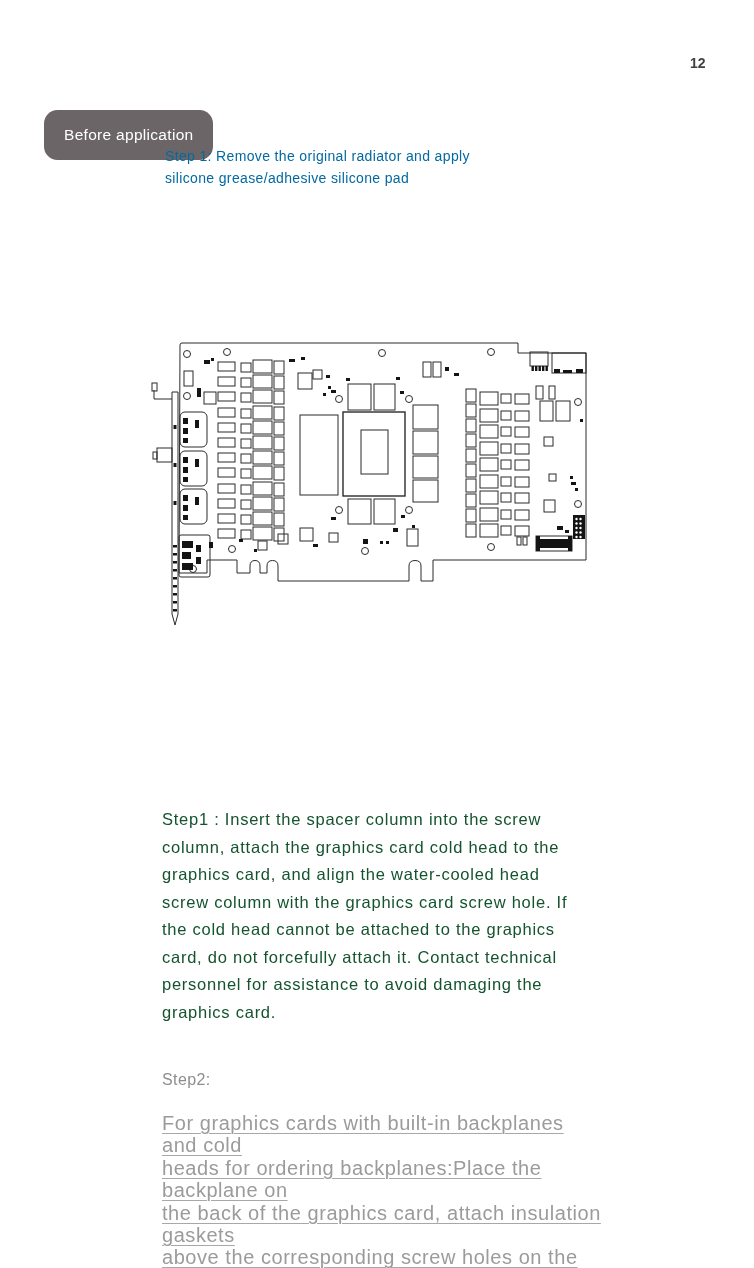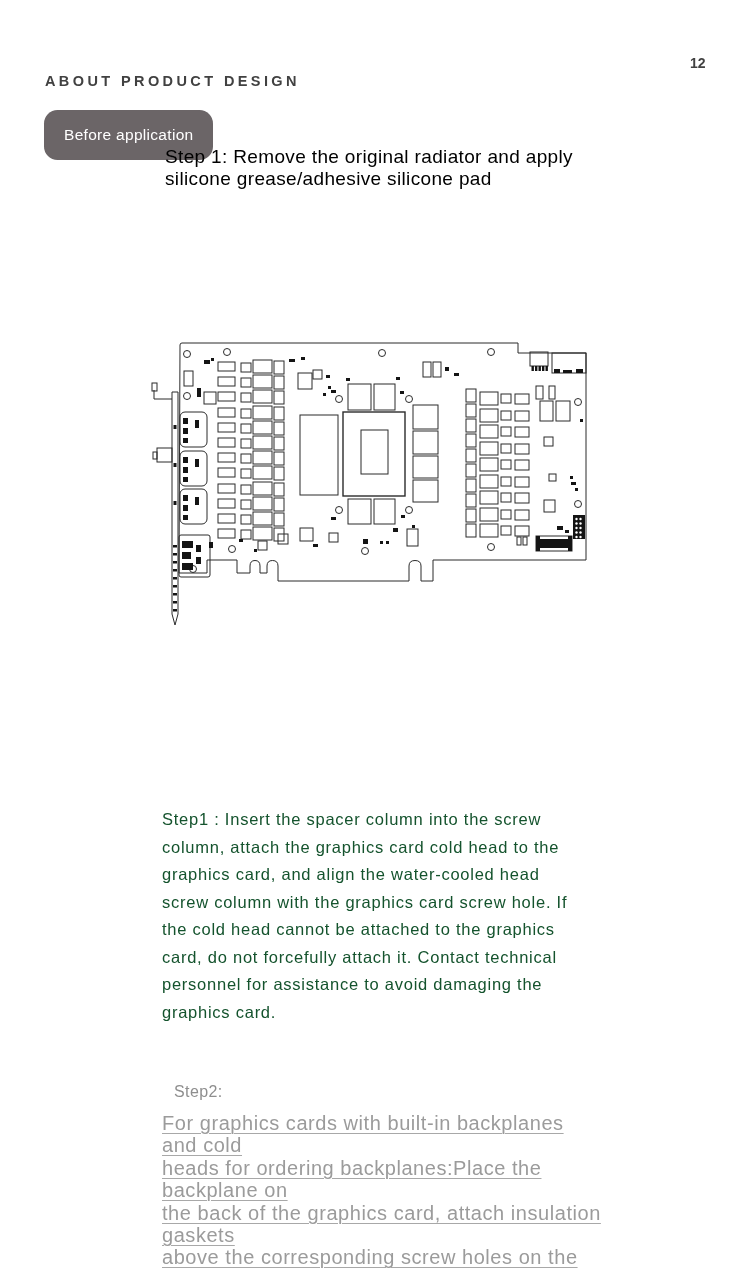--- a/index.html
+++ b/index.html
@@ -16,53 +16,52 @@
     left:690px;top:55px;font-size:14px;font-weight:600;color:#414141;
   }
   .badge{
     background:#6b6567;color:#ffffff;border-radius:13.5px;height:26px;
     line-height:26px;padding:12px 20px;font-size:15.5px;letter-spacing:0.3px;
     display:inline-block;white-space:nowrap;
   }
   .badge-before{left:44px;top:110px;}
   .badge-after{left:44px;top:725px;}
   .step1-heading{
-    left:165px;top:146px;font-size:19px;line-height:21.5px;color:#000000;
+    left:165px;top:146px;font-size:14px;line-height:21.5px;color:#0369a1;
     letter-spacing:0.35px;white-space:pre-line;font-weight:400;margin:0;
   }
   .step2-heading{
     left:162px;top:777px;font-size:16.5px;color:#616161;letter-spacing:0.25px;
     font-weight:400;margin:0;white-space:nowrap;
   }
   .step1-body{
     left:162px;top:806px;width:460px;font-size:16.5px;line-height:27.5px;
     color:#14532d;letter-spacing:0.75px;white-space:pre-line;margin:0;
   }
   .step2-label{
-    left:162px;top:1071px;font-size:16px;color:#8e8e8e;letter-spacing:0.4px;margin:12px;
+    left:162px;top:1071px;font-size:16px;color:#8e8e8e;letter-spacing:0.4px;margin:0;
   }
   .step2-body{
     left:162px;top:1112px;width:440px;font-size:20px;line-height:22.4px;
     color:#9b9b9b;letter-spacing:0.55px;white-space:pre-line;margin:0;
     text-decoration:underline;text-decoration-color:#a8a8a8;text-underline-offset:3px;
     text-decoration-thickness:1px;
   }
   .figure{left:150px;top:329px;width:480px;height:300px;}
   .figure svg{display:block;}
   .ln{stroke:#2b2b2b;fill:none;stroke-width:1;}
   .ln14{stroke:#2b2b2b;fill:none;stroke-width:1.4;}
   .fl{fill:#141414;stroke:none;}
   .wh{fill:#ffffff;stroke:none;}
 </style>
 </head>
 <body>
 
 <div class="page">
 
-  <div class="abs header-title">ABOUT PRODUCT DESIGN</div>
   <div class="abs page-number">12</div>
 
   <div class="abs badge badge-before">Before application</div>
 
   <p class="abs step1-heading">Step 1: Remove the original radiator and apply
 silicone grease/adhesive silicone pad</p>
 
   <div class="abs figure">
     <svg width="480" height="300" viewBox="0 0 480 300" xmlns="http://www.w3.org/2000/svg">
 

